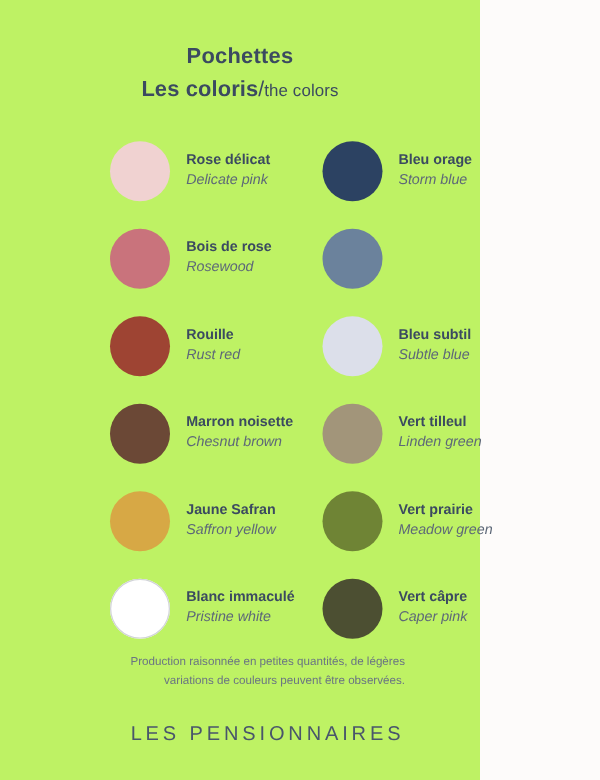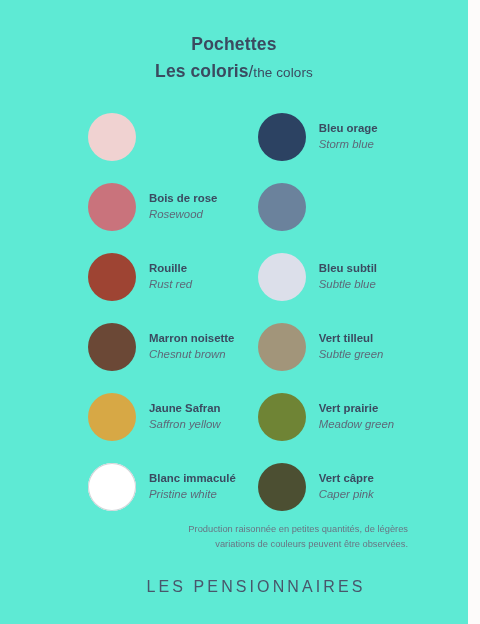--- a/index.html
+++ b/index.html
@@ -10,25 +10,25 @@
     width: 480px;
     height: 624px;
     background: #FDFBFA;
     font-family: "Liberation Sans", sans-serif;
     color: #3D4A5C;
     overflow: hidden;
   }
 
   .sheet {
     position: relative;
-    width: 468px;
+    width: 384px;
     height: 624px;
     box-sizing: border-box;
     padding: 0;
-    background: #5eead4;
+    background: #bef264;
   }
 
   
   .header {
     text-align: center;
     padding-top: 34px;
   }
   .title-main {
     font-size: 17.5px;
     font-weight: 700;
@@ -127,20 +127,24 @@
     <div class="title-main">Pochettes</div>
     <div class="title-sub">
       <span class="fr">Les coloris</span><span class="sep">/</span><span class="en">the colors</span>
     </div>
   </div>
 
   <div class="grid">
 
     <div class="swatch-row">
       <div class="dot" style="background: rgb(240, 210, 209);"></div>
+      <div class="names">
+        <div class="name-fr">Rose délicat</div>
+        <div class="name-en">Delicate pink</div>
+      </div>
     </div>
     <div class="swatch-row">
       <div class="dot" style="background: rgb(44, 66, 98);"></div>
       <div class="names">
         <div class="name-fr">Bleu orage</div>
         <div class="name-en">Storm blue</div>
       </div>
     </div>
 
     <div class="swatch-row">
@@ -173,21 +177,21 @@
       <div class="dot" style="background: rgb(107, 72, 54);"></div>
       <div class="names">
         <div class="name-fr">Marron noisette</div>
         <div class="name-en">Chesnut brown</div>
       </div>
     </div>
     <div class="swatch-row">
       <div class="dot" style="background: rgb(162, 149, 122);"></div>
       <div class="names">
         <div class="name-fr">Vert tilleul</div>
-        <div class="name-en">Subtle green</div>
+        <div class="name-en">Linden green</div>
       </div>
     </div>
 
     <div class="swatch-row">
       <div class="dot" style="background: rgb(215, 168, 69);"></div>
       <div class="names">
         <div class="name-fr">Jaune Safran</div>
         <div class="name-en">Saffron yellow</div>
       </div>
     </div>

